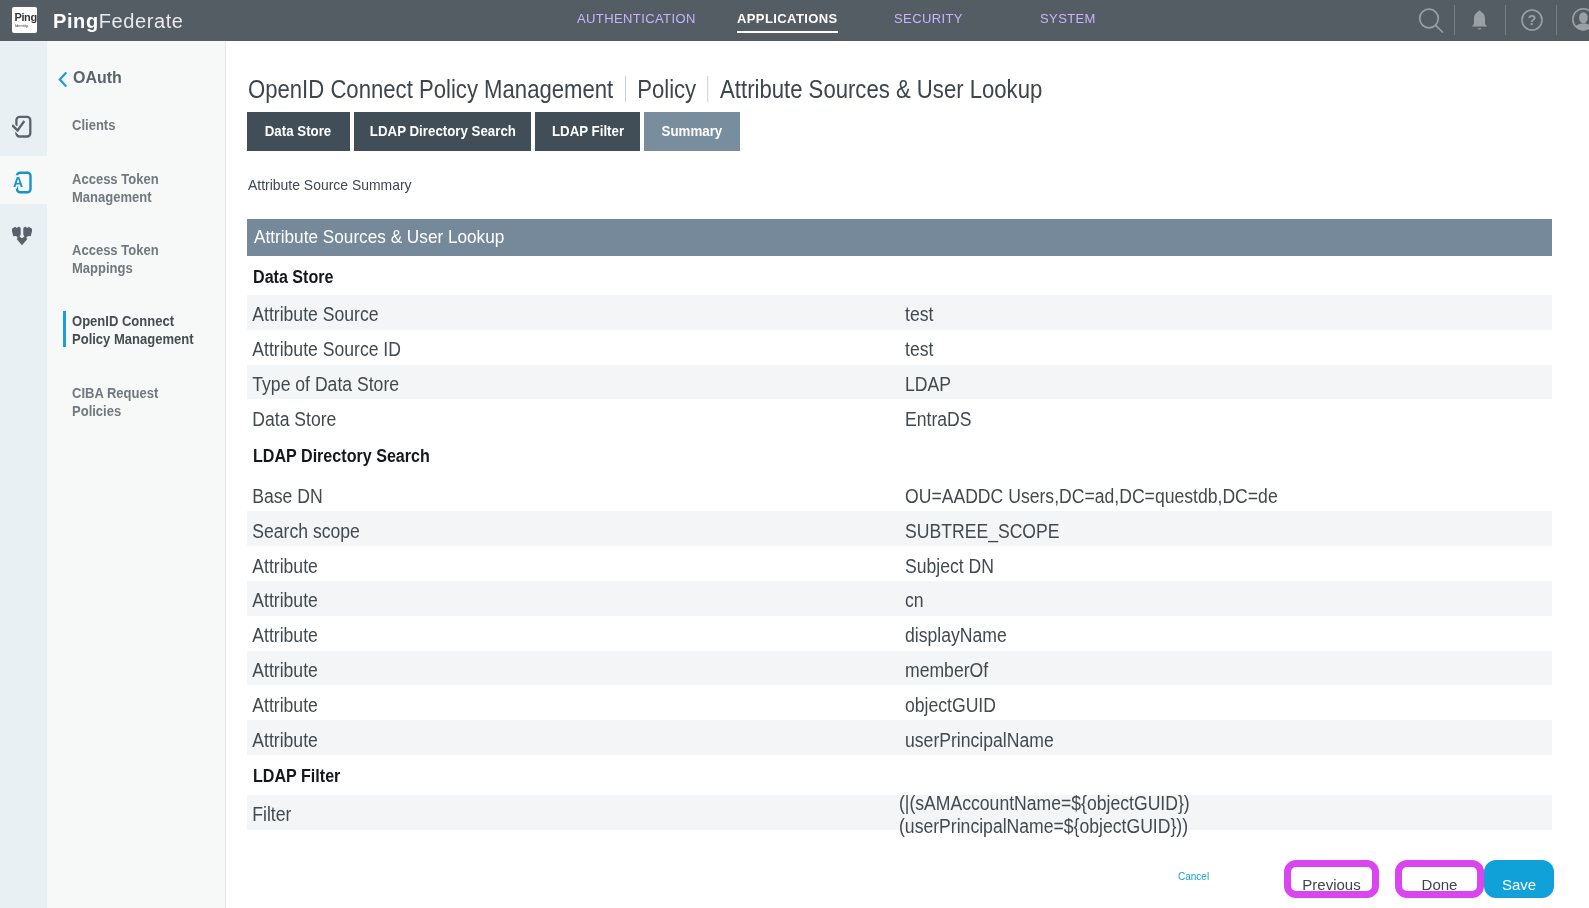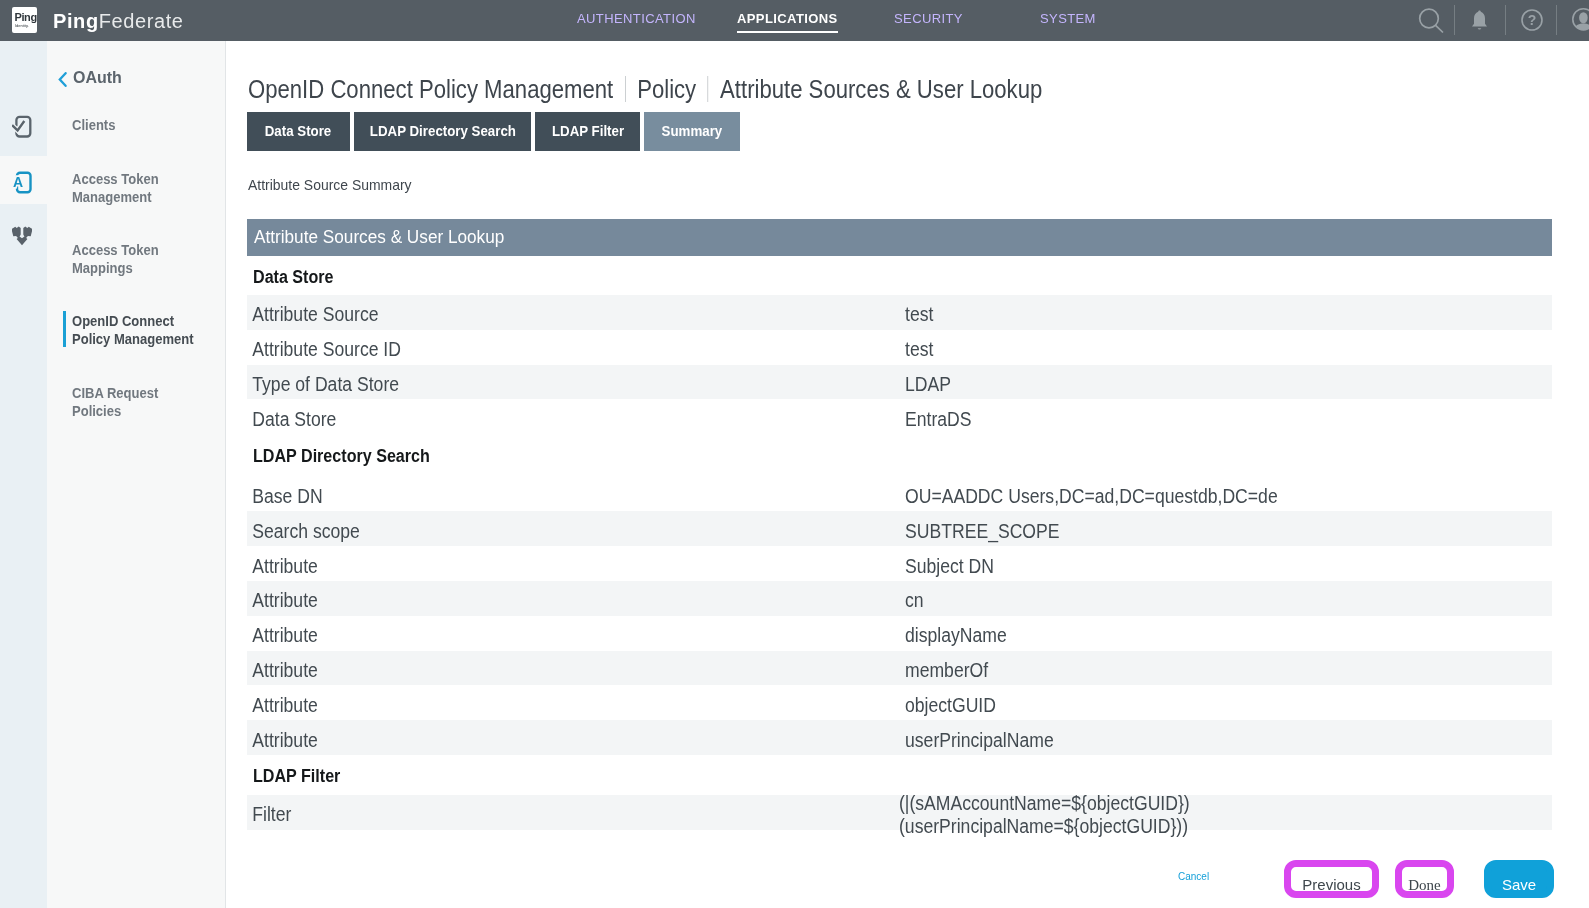--- a/index.html
+++ b/index.html
@@ -201,14 +201,14 @@
       <span>LDAP Filter</span>
     </div>
   <div class="row g">
       <div class="lbl">Filter</div>
       <div class="val">(|(sAMAccountName=${objectGUID})(userPrincipalName=${objectGUID}))</div>
     </div>
 </div>
 
 <div class="cancel">Cancel</div>
 <div class="btn" style="left:1284px; width:95px;">Previous</div>
-<div class="btn" style="left:1395px; width:59px;font-family:Liberation Serif, serif;">Done</div>
+<div class="btn" style="left:1395px; width:89px;">Done</div>
 <div class="btn primary" style="left:1484px; width:70px;">Save</div>
 
 </body></html>

